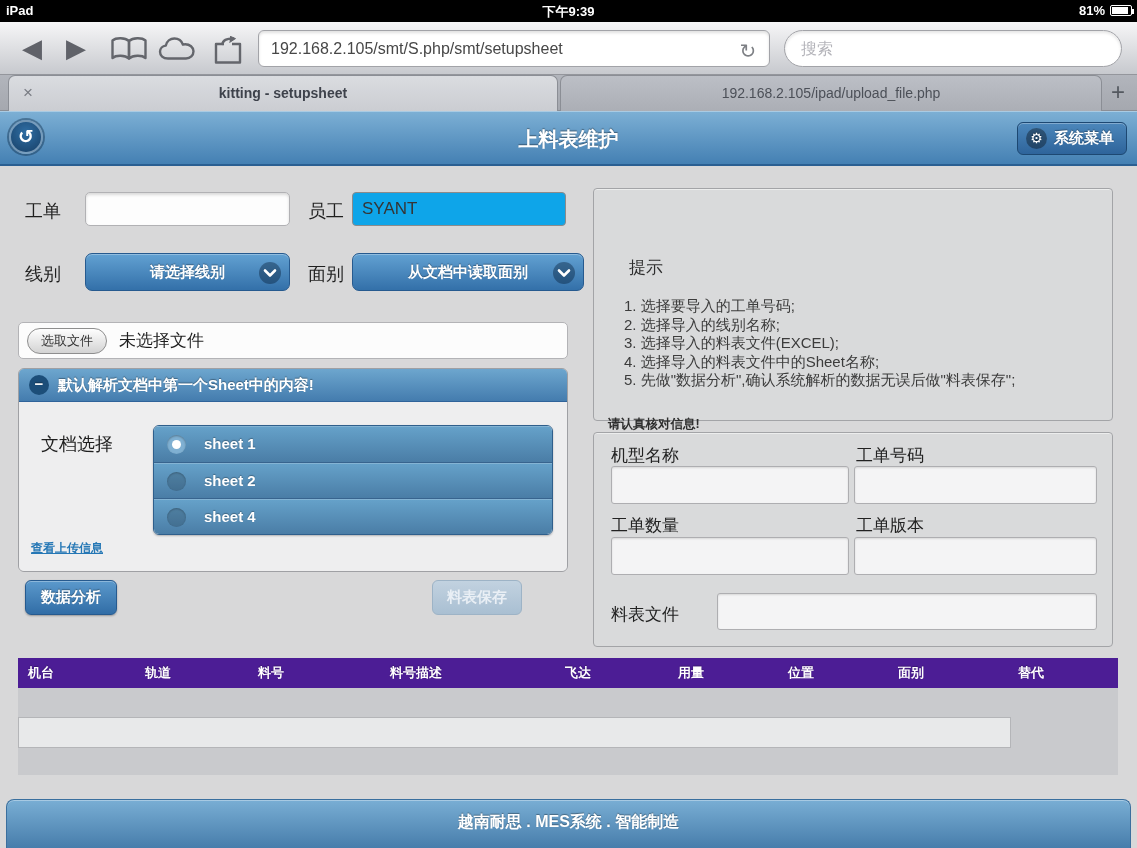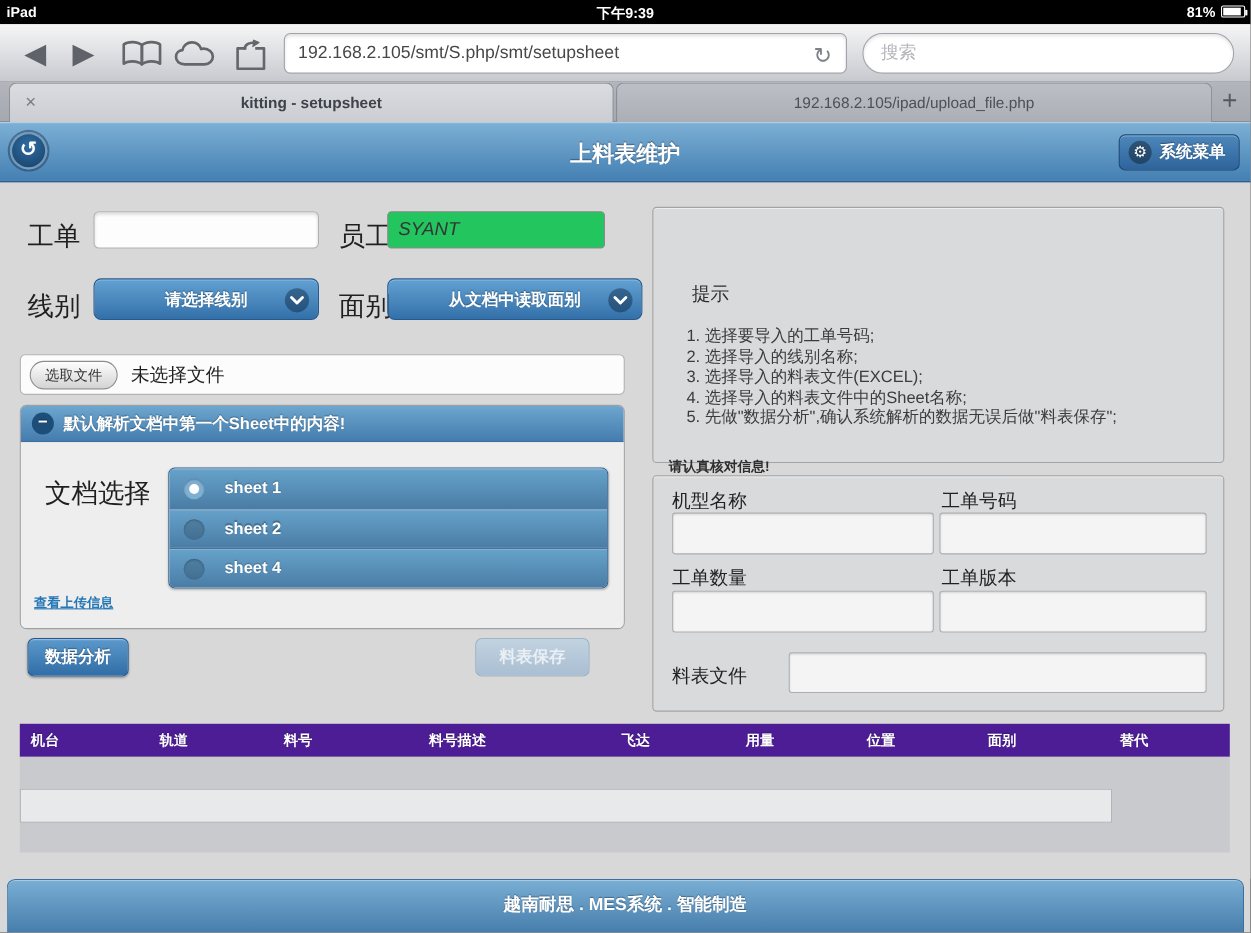--- a/index.html
+++ b/index.html
@@ -54,27 +54,27 @@
     text-align:center; line-height:30px; }
   .menu-btn { position:absolute; right:10px; top:11px; height:33px; padding:0 12px 0 8px;
     background:linear-gradient(#4c87bb,#2e649b); border:1px solid #1d4872; border-radius:6px;
     box-shadow:inset 0 1px 0 rgba(255,255,255,.3); display:flex; align-items:center; gap:7px;
     color:#fff; font-size:15px; font-weight:bold; text-shadow:0 -1px 1px rgba(0,0,0,.35); }
   .gear-circle { width:21px; height:21px; border-radius:50%; background:rgba(0,0,0,.35); color:#fff;
     font-size:14px; line-height:21px; text-align:center; font-weight:normal; }
 
   
   .content { position:absolute; top:166px; left:0; width:1137px; height:633px; background:#d8d8d9; }
-  .lbl { position:absolute; font-size:24px; color:#1f1f1f; }
+  .lbl { position:absolute; font-size:18px; color:#1f1f1f; }
   .txt-input { position:absolute; background:#fdfdfd; border:1px solid #b1b1b4; border-radius:5px;
     box-shadow:inset 0 2px 3px rgba(0,0,0,.14); font-size:16px; padding:0 8px;
     font-family:"Liberation Sans","DejaVu Sans",sans-serif; }
-  .emp-field { position:absolute; left:352px; top:26px; width:198px; height:34px; background:#22c55e;
+  .emp-field { position:absolute; left:352px; top:26px; width:214px; height:34px; background:#0ea5e9;
     border:1px solid #8b8b8b; border-radius:4px; font-size:17px; color:#353535; padding:0 9px;
-    font-family:"Liberation Sans","DejaVu Sans",sans-serif;font-style:italic; }
+    font-family:"Liberation Sans","DejaVu Sans",sans-serif; }
   .dd-btn { position:absolute; height:38px; background:linear-gradient(#62a1d2,#3370a9);
     border:1px solid #265a8f; border-radius:7px; box-shadow:inset 0 1px 0 rgba(255,255,255,.3);
     color:#fff; font-size:15px; font-weight:bold; text-shadow:0 -1px 1px rgba(0,0,0,.35);
     display:flex; align-items:center; justify-content:center; }
   .dd-chevron { position:absolute; right:8px; top:8px; width:22px; height:22px; border-radius:50%;
     background:rgba(0,20,45,.38); display:flex; align-items:center; justify-content:center; }
 
   .file-box { position:absolute; left:18px; top:156px; width:550px; height:37px; background:#fcfcfc;
     border:1px solid #b3b3b6; border-radius:5px; display:flex; align-items:center; gap:12px; padding:0 8px; }
   .file-pill { height:26px; padding:0 13px; border-radius:13px; background:linear-gradient(#fefefe,#d3d3d3);
@@ -102,21 +102,21 @@
     border-radius:50%; background:#fff; }
 
   .upload-link { position:absolute; left:12px; top:138px; font-size:12px; font-weight:bold;
     color:#2577b5; text-decoration:underline; }
 
   .btn { position:absolute; height:35px; border-radius:6px; font-size:15px; font-weight:bold;
     display:flex; align-items:center; justify-content:center; }
   .btn-primary { left:25px; top:414px; width:92px; background:linear-gradient(#5b99cc,#316da6);
     border:1px solid #265a8f; color:#fff; text-shadow:0 -1px 1px rgba(0,0,0,.35);
     box-shadow:inset 0 1px 0 rgba(255,255,255,.3), 0 1px 2px rgba(0,0,0,.3); }
-  .btn-disabled { left:432px; top:414px; width:104px; background:linear-gradient(#c2d2e0,#a9bfd2);
+  .btn-disabled { left:432px; top:414px; width:90px; background:linear-gradient(#c2d2e0,#a9bfd2);
     border:1px solid #9db3c6; color:#e9eff5; text-shadow:none; }
 
   .side-panel { position:absolute; left:593px; width:520px; background:#d9dadb;
     border:1px solid #a3a4a7; border-radius:4px; box-shadow:inset 0 1px 0 rgba(255,255,255,.5); }
   .tips-panel { top:22px; height:233px; }
   .tips-title { position:absolute; left:35px; top:67px; font-size:17px; color:#2e2e2e; }
   .tips-list { position:absolute; left:30px; top:108px; font-size:15px; color:#3c3c3c; line-height:18.5px; }
   .tips-note { position:absolute; left:14px; top:227px; font-size:12.5px; font-weight:bold; color:#2e2e2e; }
 
   .details-panel { top:266px; height:215px; }

